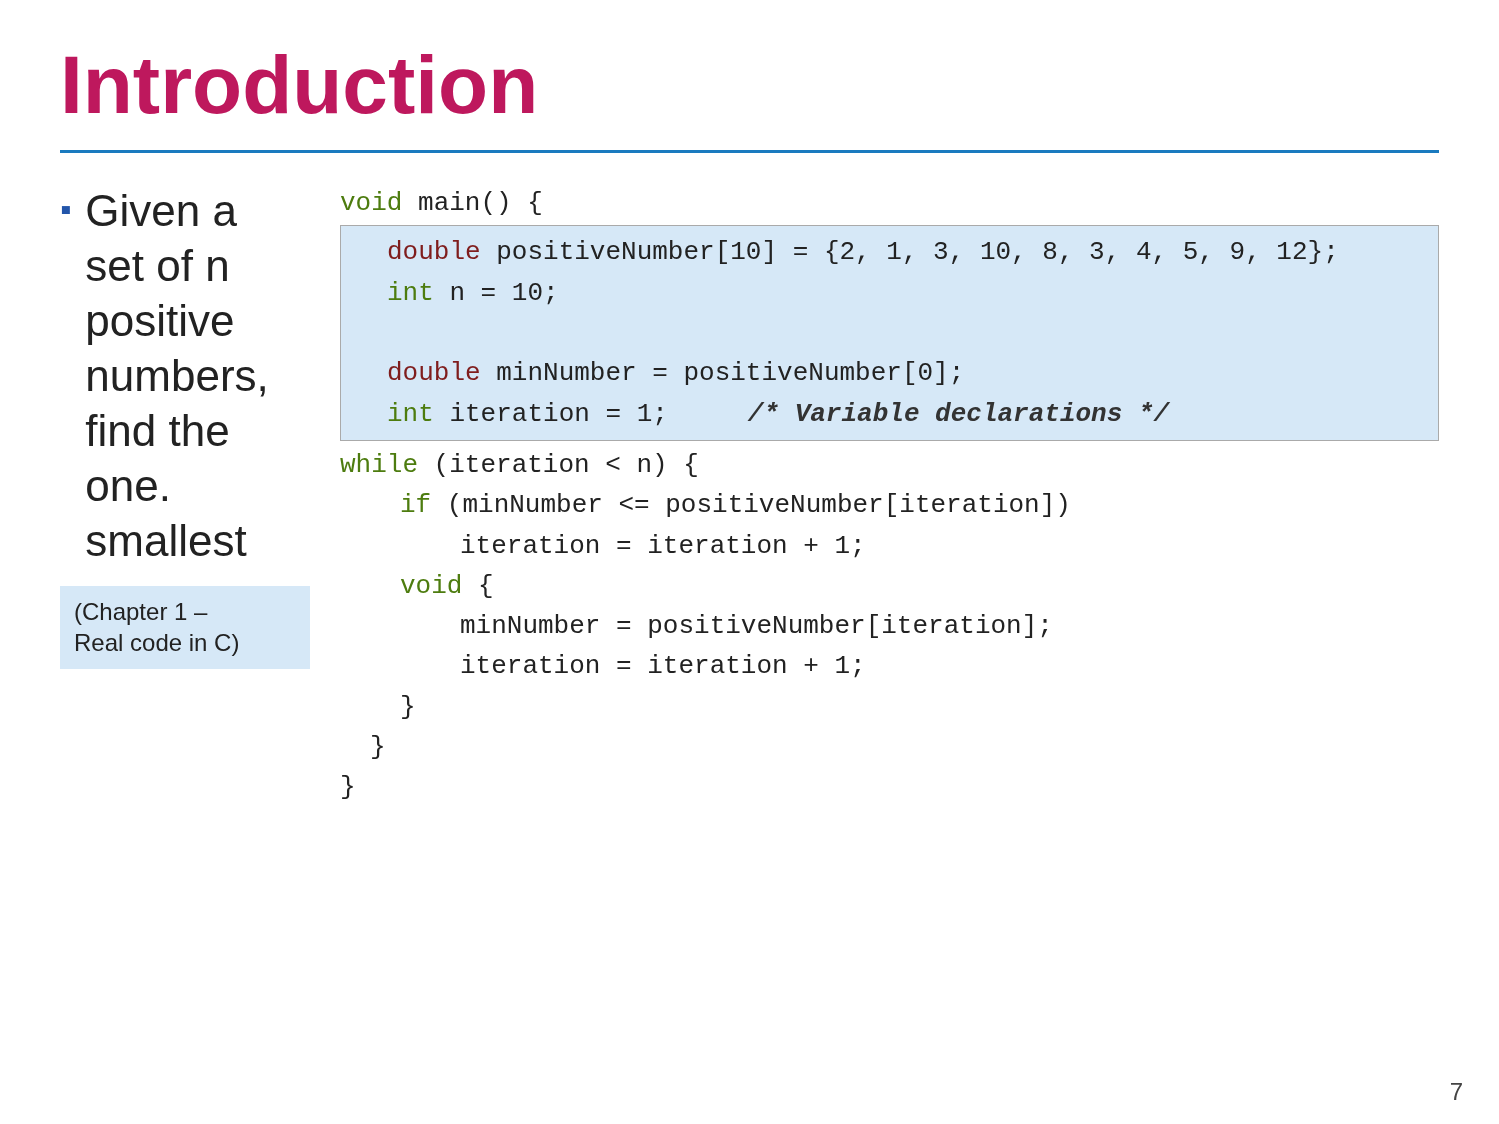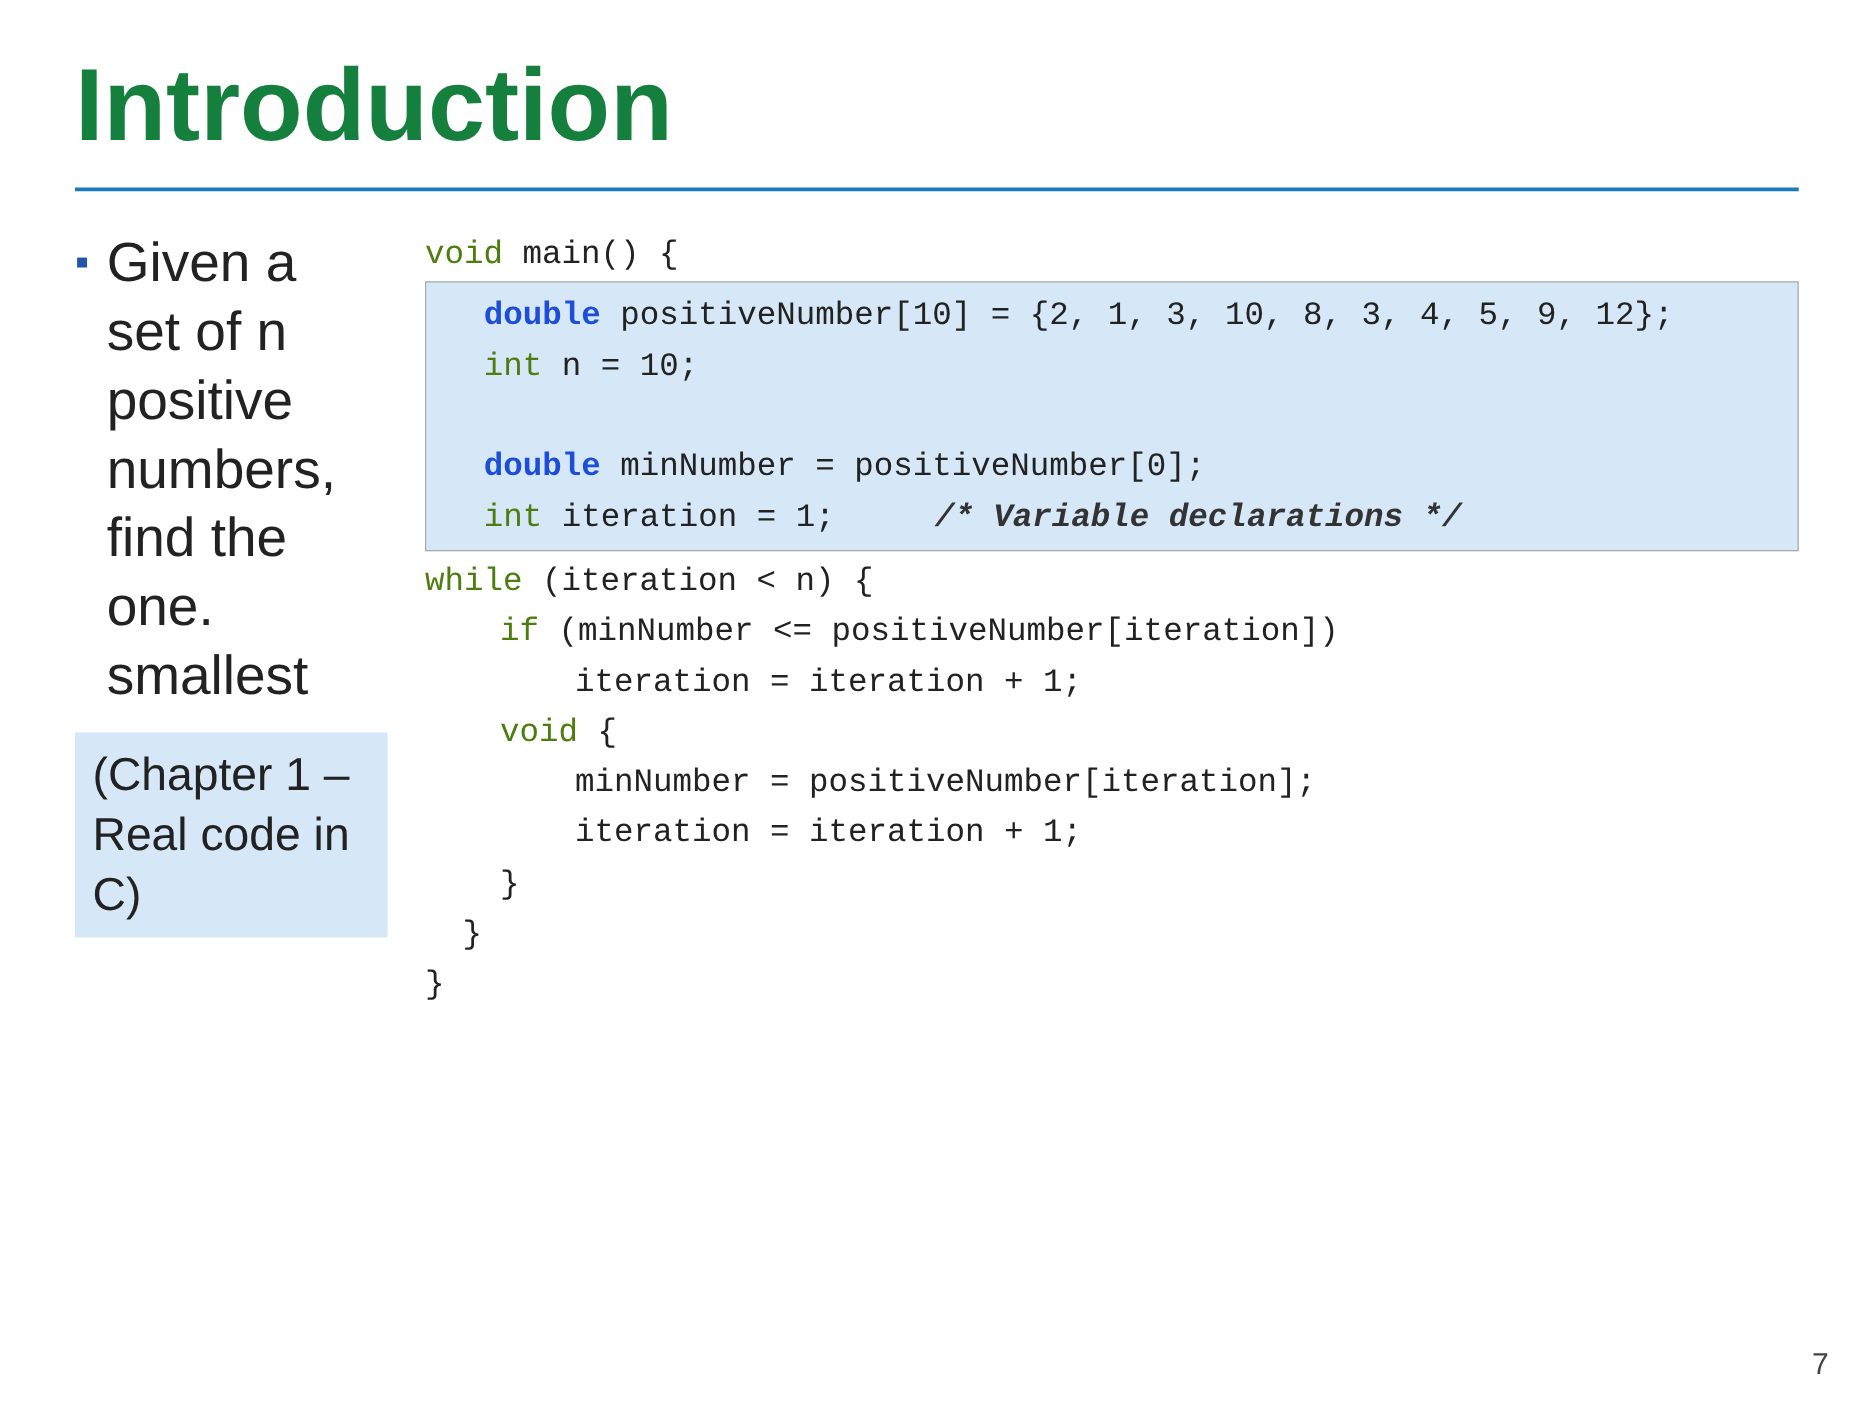--- a/index.html
+++ b/index.html
@@ -21,21 +21,21 @@
       position: relative;
     }
 
     .title-area {
       margin-bottom: 20px;
     }
 
     .slide-title {
       font-size: 82px;
       font-weight: bold;
-      color: #15803d;
+      color: #be185d;
       font-family: 'Arial', sans-serif;
       line-height: 1.1;
       padding-bottom: 10px;
     }
 
     .title-divider {
       border: none;
       border-top: 3px solid #1a7abf;
       margin: 10px 0 30px 0;
     }
@@ -76,21 +76,21 @@
     }
 
     .chapter-box {
       background: #d6e8f7;
       border: none;
       padding: 10px 14px;
       margin-top: 18px;
     }
 
     .chapter-text {
-      font-size: 37px;
+      font-size: 24px;
       color: #222222;
       font-family: 'Arial', sans-serif;
       line-height: 1.3;
     }
 
     .right-panel {
       flex: 1;
       padding-left: 10px;
     }
 
@@ -101,22 +101,22 @@
       line-height: 1.55;
     }
 
     .code-line {
       white-space: pre;
       display: block;
       color: #222222;
     }
 
     .kw-blue {
-      color: #1d4ed8;
-      font-weight: bold;
+      color: #7f1d1d;
+      font-weight: normal;
     }
 
     .kw-orange {
       color: #4d7c0f;
       font-weight: normal;
     }
 
     .highlighted-block {
       background: #d6e8f7;
       border: 1.5px solid #aaaaaa;

